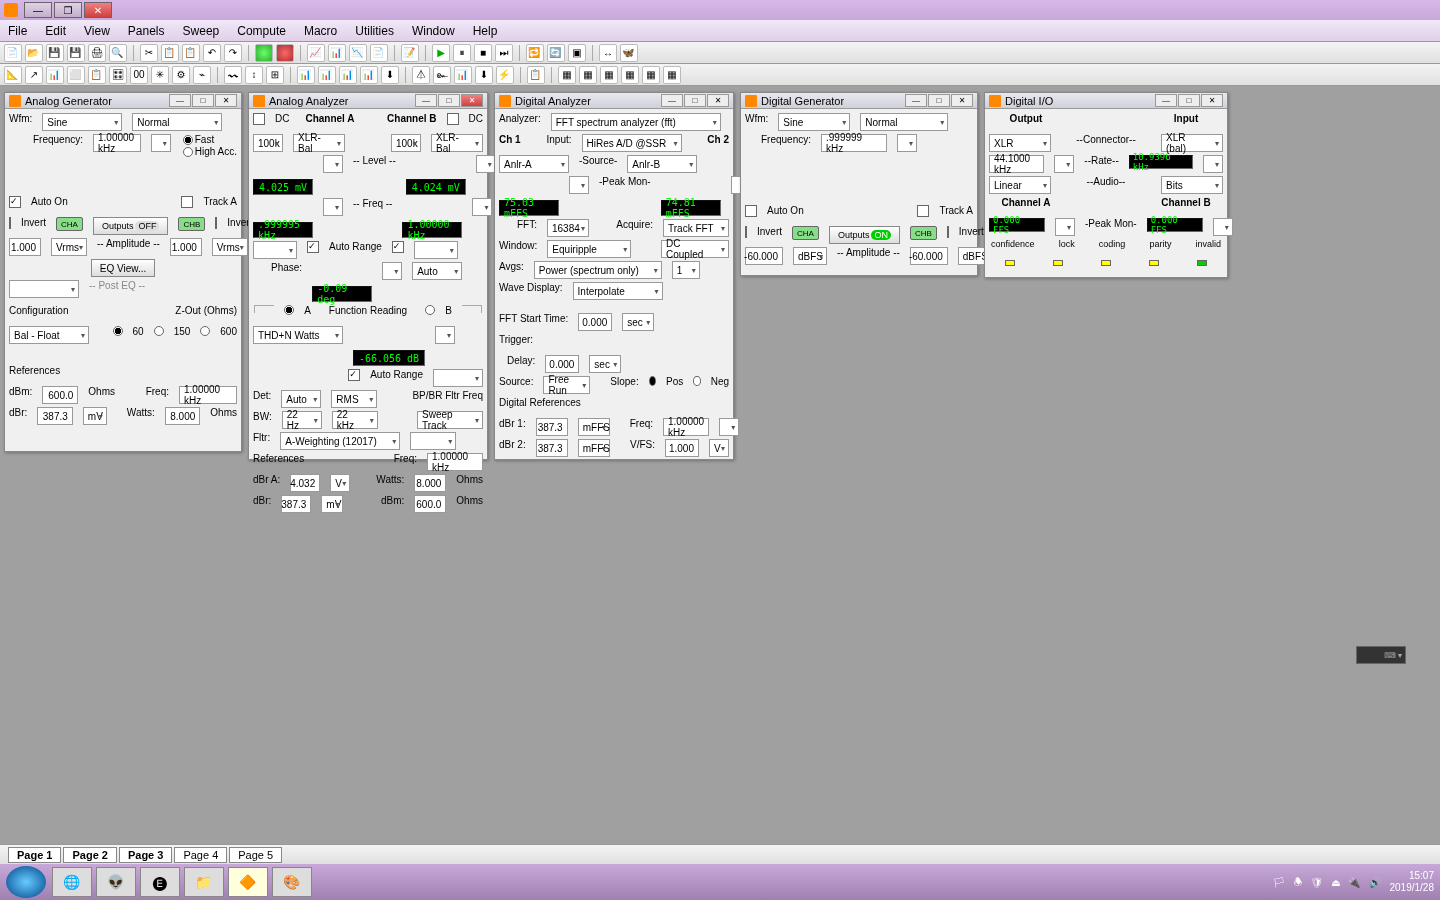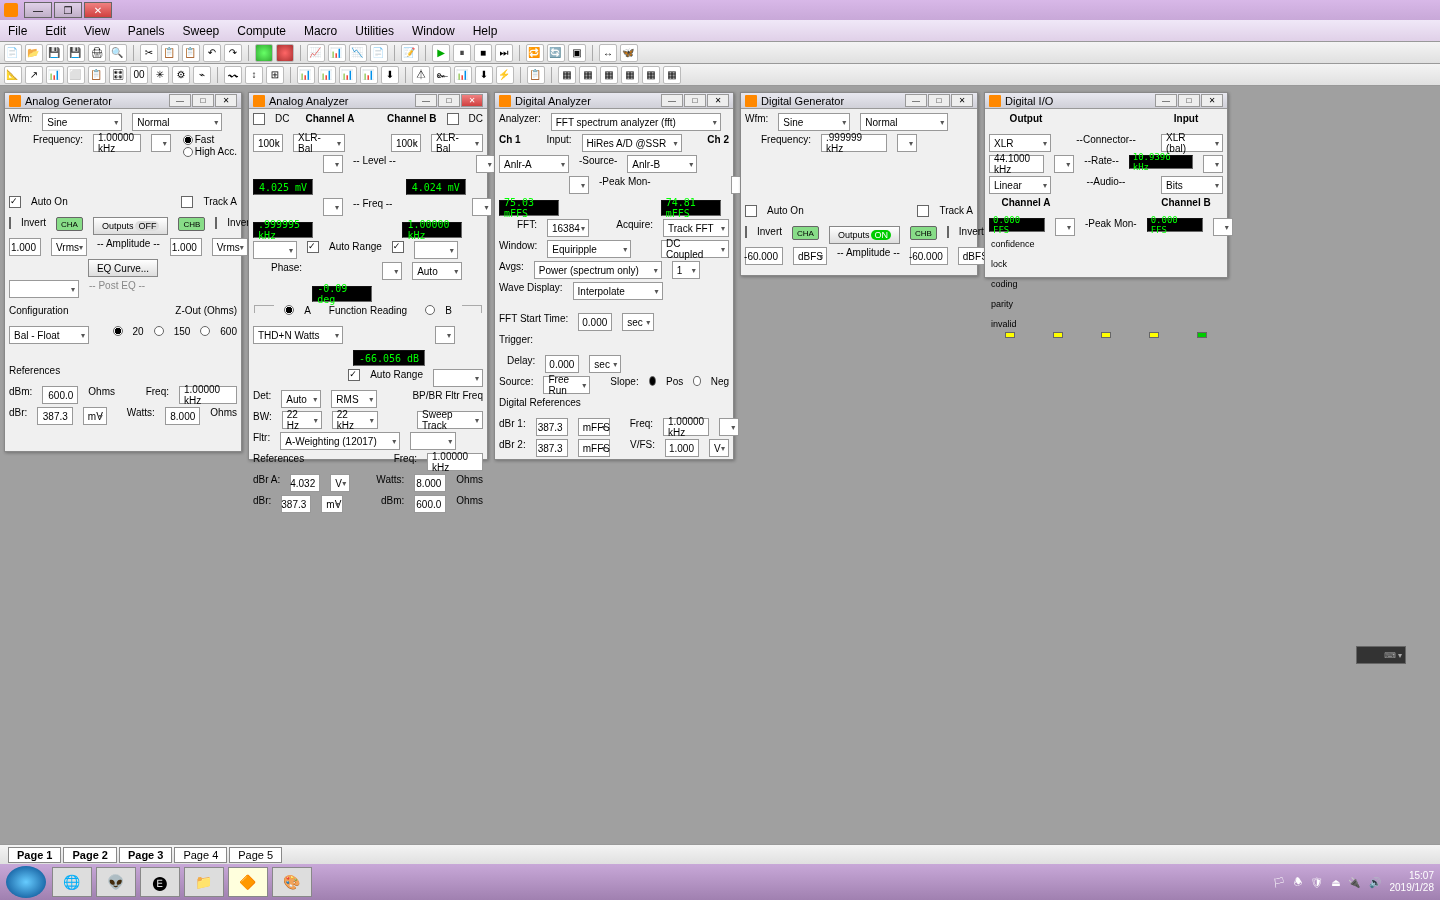--- a/index.html
+++ b/index.html
@@ -279,37 +279,37 @@
           <span class="lbl">Invert</span>
       </div>
       <div class="row">
         <span class="inp" style="width:32px">1.000</span>
         <span class="sel" style="width:36px">Vrms</span>
         <span class="lbl">-- Amplitude --</span>
         <span class="inp" style="width:32px">1.000</span>
         <span class="sel" style="width:36px">Vrms</span>
       </div>
       <div class="row" style="justify-content:center;">
-        <span class="btn">EQ Curve...</span>
+        <span class="btn">EQ View...</span>
       </div>
       <div class="row">
         <span class="sel" style="width:70px"></span>
         <span class="lbl" style="color:#888">-- Post EQ --</span>
       </div>
       <div style="height:4px;"></div>
       <div class="row">
         <span class="lbl">Configuration</span>
         <span style="flex:1"></span>
         <span class="lbl">Z-Out (Ohms)</span>
       </div>
       <div class="row">
         <span class="sel" style="width:80px">Bal - Float</span>
         <span style="flex:1"></span>
         <span class="rad on"></span>
-          <span class="lbl">20</span>
+          <span class="lbl">60</span>
         <span class="rad"></span>
           <span class="lbl">150</span>
         <span class="rad"></span>
           <span class="lbl">600</span>
       </div>
       <div style="height:18px;"></div>
       <div class="row">
           <span class="lbl">References</span>
         </div>
       <div class="row">
@@ -646,21 +646,21 @@
         <span style="flex:1"></span>
         <span class="lbl" style="font-weight:bold;width:74px;text-align:center">Channel B</span>
       </div>
       <div class="row">
         <span class="small-led">0.000   FFS</span>
         <span class="sel" style="width:8px"></span>
         <span class="lbl" style="flex:1;text-align:center">-Peak Mon-</span>
         <span class="small-led">0.000   FFS</span>
         <span class="sel" style="width:8px"></span>
       </div>
-      <div class="row" style="justify-content:space-between;padding:0 2px;flex-direction:column;">
+      <div class="row" style="justify-content:space-between;padding:0 2px;">
         <span class="lbl" style="font-size:9px">confidence</span>
         <span class="lbl" style="font-size:9px">lock</span>
         <span class="lbl" style="font-size:9px">coding</span>
         <span class="lbl" style="font-size:9px">parity</span>
         <span class="lbl" style="font-size:9px">invalid</span>
       </div>
       <div class="row" style="justify-content:space-between;padding:0 16px;">
         <span class="indicator-dot"></span>
         <span class="indicator-dot"></span>
         <span class="indicator-dot"></span>

